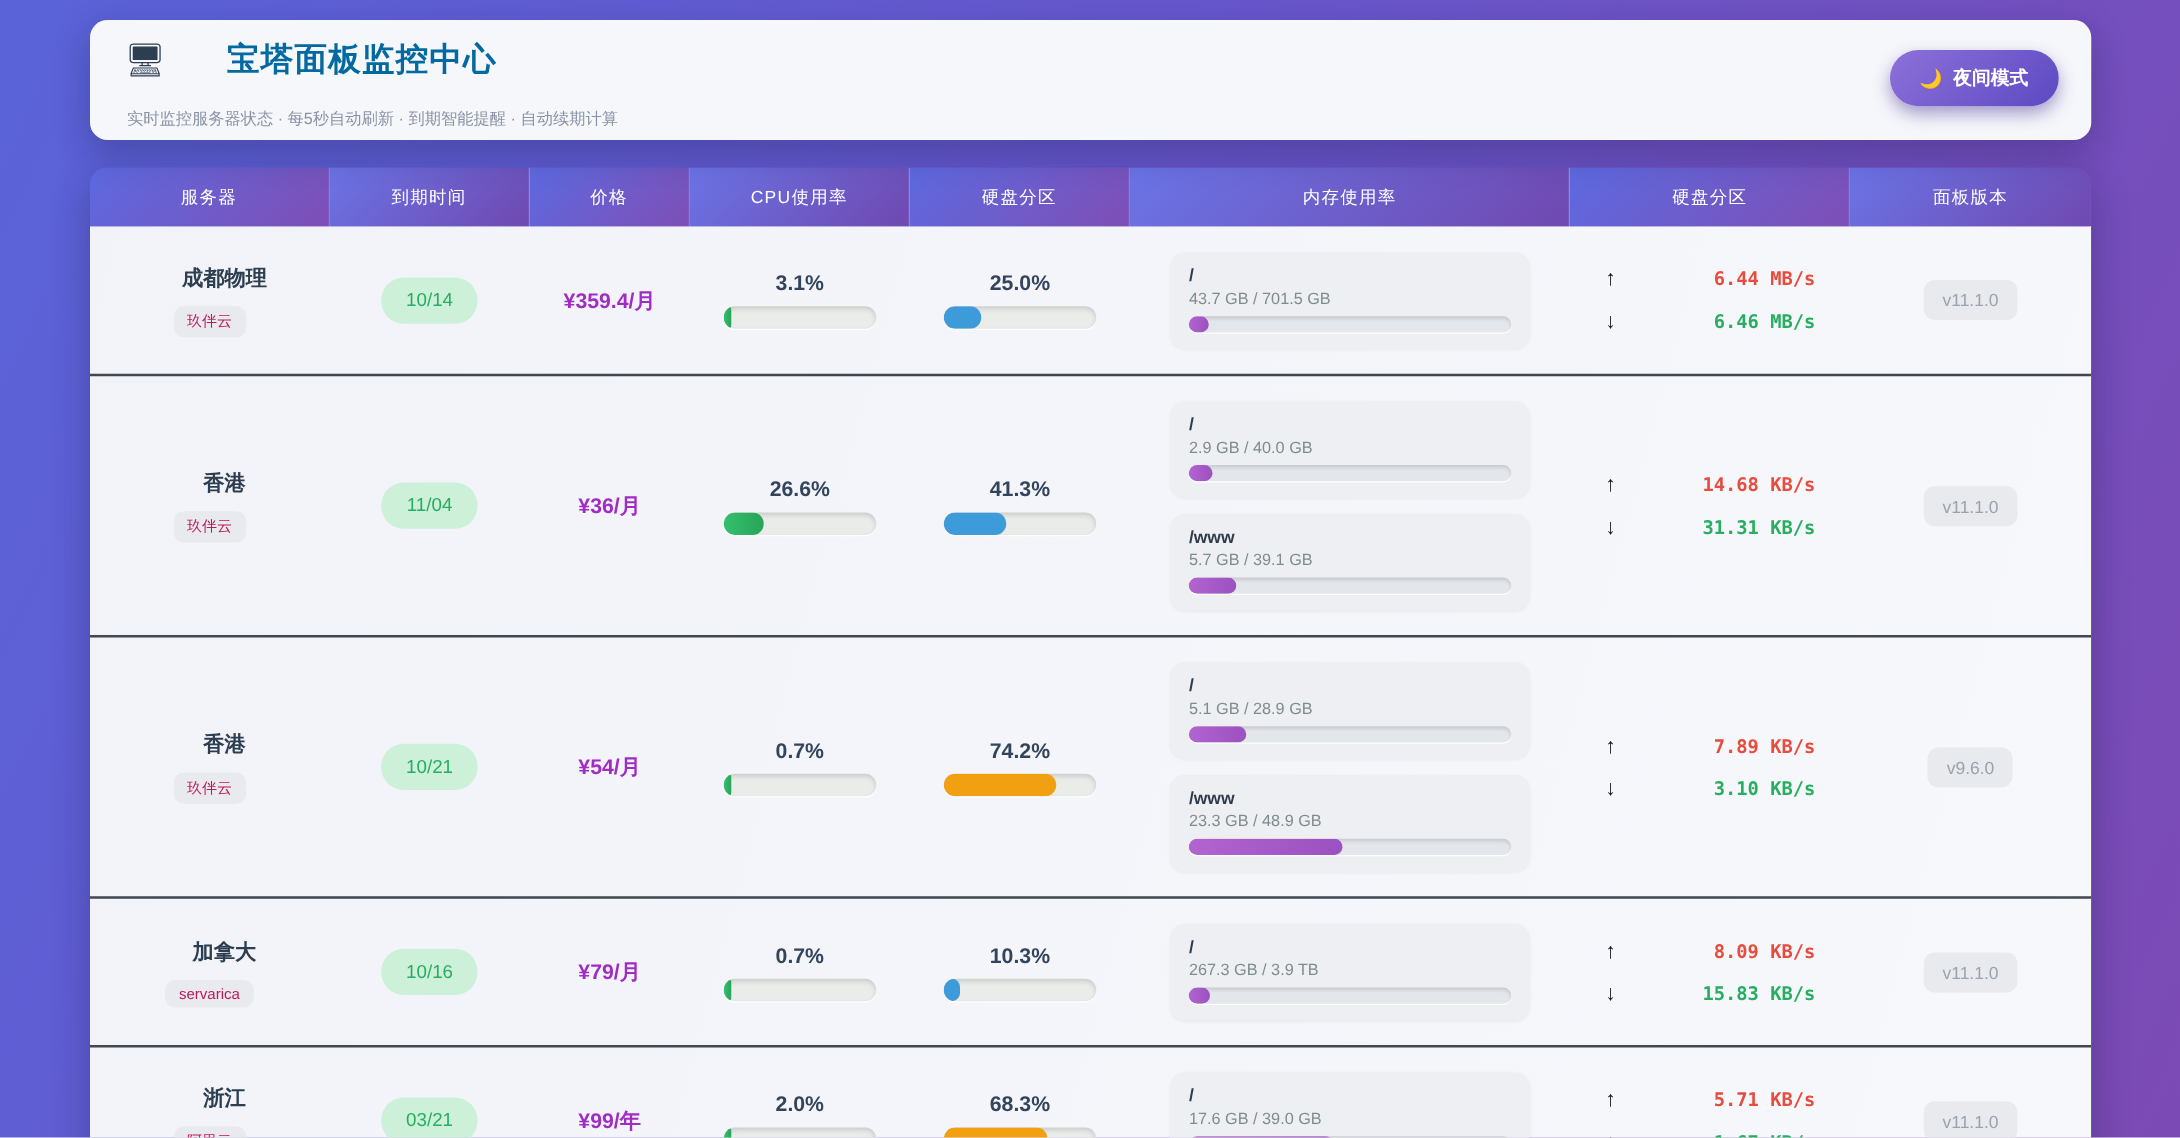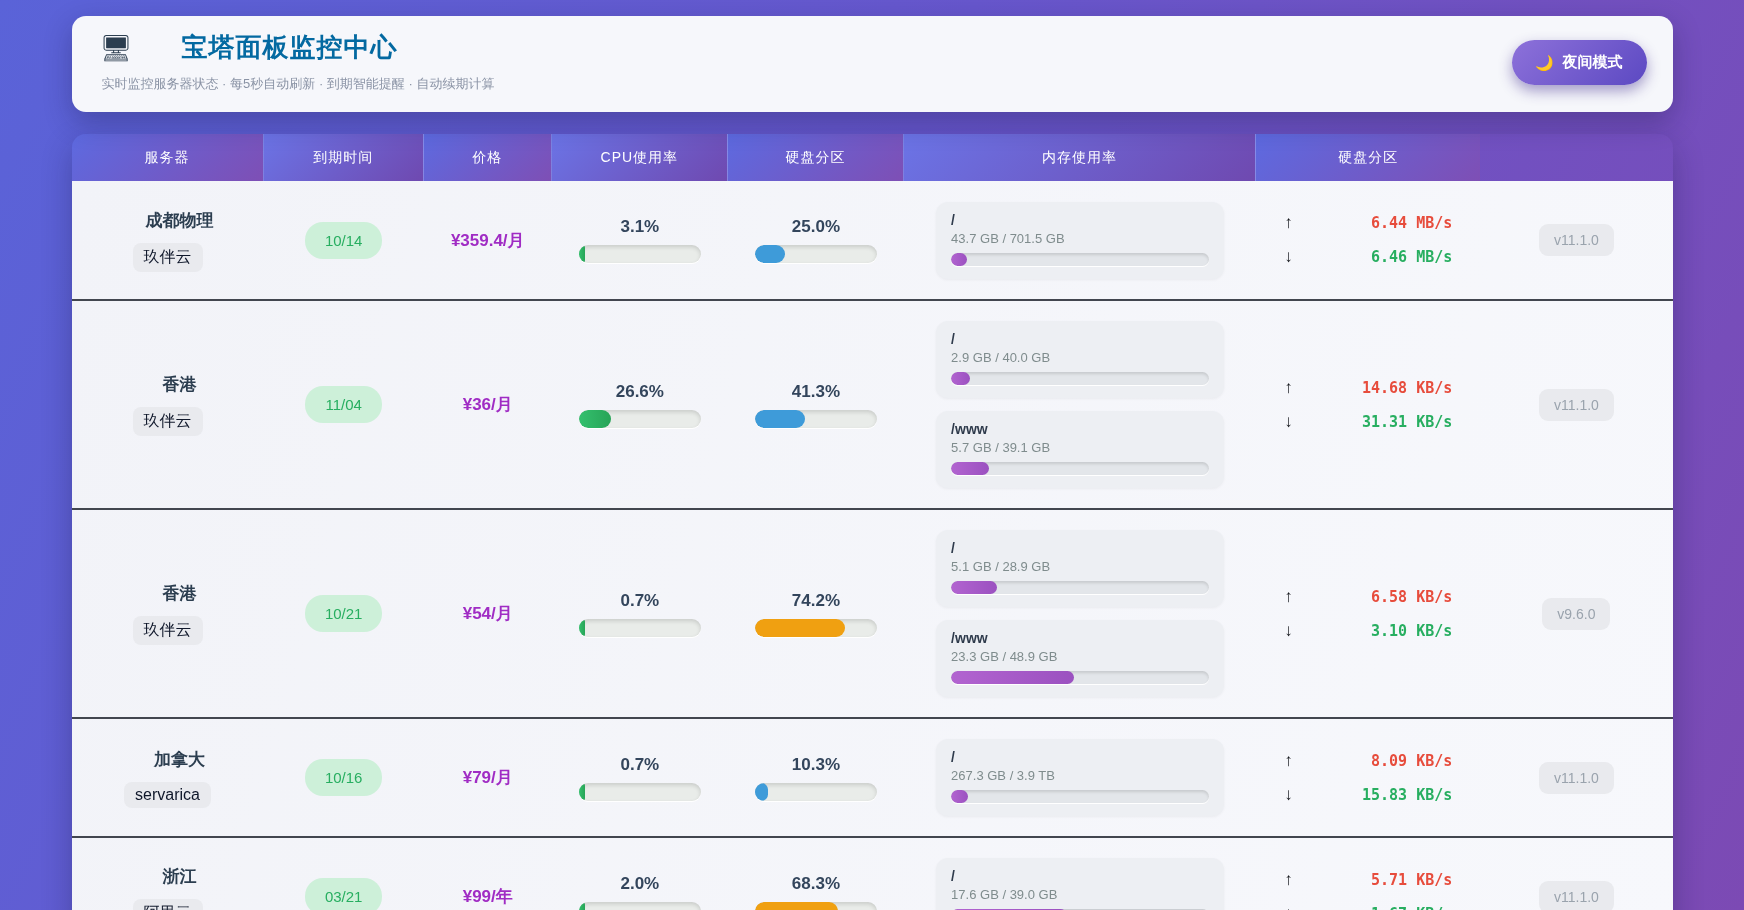--- a/index.html
+++ b/index.html
@@ -13,21 +13,21 @@
 
   
   .header-card {
     background:#f6f7fb; border-radius:14px; height:96px;
     padding:14px 26px 0 28px; position:relative;
     box-shadow:0 10px 28px rgba(20,20,60,.30);
   }
   .title-row { display:flex; align-items:center; gap:12px; }
   .title-icon { font-size:26px; line-height:1; }
   .page-title { font-size:26px; font-weight:bold; color:#0369a1; letter-spacing:1px;margin-left:37px; }
-  .subtitle { margin-top:10px; margin-left:2px; font-size:13px; color:#8a93a5; }
+  .subtitle { margin-top:21px; margin-left:2px; font-size:13px; color:#8a93a5; }
   .night-btn {
     position:absolute; right:26px; top:24px;
     display:flex; align-items:center; gap:8px;
     background:linear-gradient(135deg,#8d71da 0%,#5c49c2 100%);
     color:#fff; font-size:15px; font-weight:bold;
     border:none; border-radius:24px; padding:13px 24px; cursor:pointer;
     box-shadow:0 6px 14px rgba(60,40,140,.45);
   }
   .night-btn .moon { font-size:15px; }
 
@@ -47,22 +47,22 @@
   .thead .th:last-child { border-right:none; }
 
   .tbody { background:linear-gradient(105deg,#f2f3f8 0%,#f7f8fc 100%); }
   .trow { align-items:center; padding:20px 0; min-height:118px; }
   .trow + .trow { border-top:2px solid #42464f; }
   .cell { display:flex; flex-direction:column; align-items:center; justify-content:center; }
 
   
   .server-name { font-size:17px; font-weight:bold; color:#2c3e50;margin-left:24px; }
   .provider-badge {
-    margin-top:11px; background:#e9eaee; color:#0f172a;
-    font-size:16px; padding:4px 11px; border-radius:8px;
+    margin-top:11px; background:#e9eaee; color:#be185d;
+    font-size:12px; padding:4px 11px; border-radius:8px;
   }
   
   .expiry-badge {
     background:#cdf0d9; color:#27ae60; font-size:15px; font-weight:normal;
     padding:10px 20px; border-radius:18px;
   }
   
   .price { font-size:17px; font-weight:bold; color:#a02cc4; }
 
   
@@ -123,20 +123,21 @@
   <div class="table-card">
 
     <div class="thead grid-cols">
       <div class="th">服务器</div>
       <div class="th">到期时间</div>
       <div class="th">价格</div>
       <div class="th">CPU使用率</div>
       <div class="th">硬盘分区</div>
       <div class="th">内存使用率</div>
       <div class="th">硬盘分区</div>
+      <div class="th">面板版本</div>
     </div>
 
     <div class="tbody">
 
       <div class="trow grid-cols">
         <div class="cell">
           <div class="server-name">成都物理</div>
           <div class="provider-badge">玖伴云</div>
         </div>
         <div class="cell">
@@ -281,21 +282,21 @@
               <div class="disk-track">
                 <div class="disk-fill" style="width: 47.7%;"></div>
               </div>
             </div>
           </div>
         </div>
         <div class="cell">
           <div class="net-stack">
             <div class="net-line">
               <span class="net-arrow">↑</span>
-              <span class="net-val net-up">6.58 KB/s</span>
+              <span class="net-val net-up">7.89 KB/s</span>
             </div>
             <div class="net-line">
               <span class="net-arrow">↓</span>
               <span class="net-val net-down">3.10 KB/s</span>
             </div>
           </div>
         </div>
         <div class="cell">
           <div class="version-pill">v9.6.0</div>
         </div>

